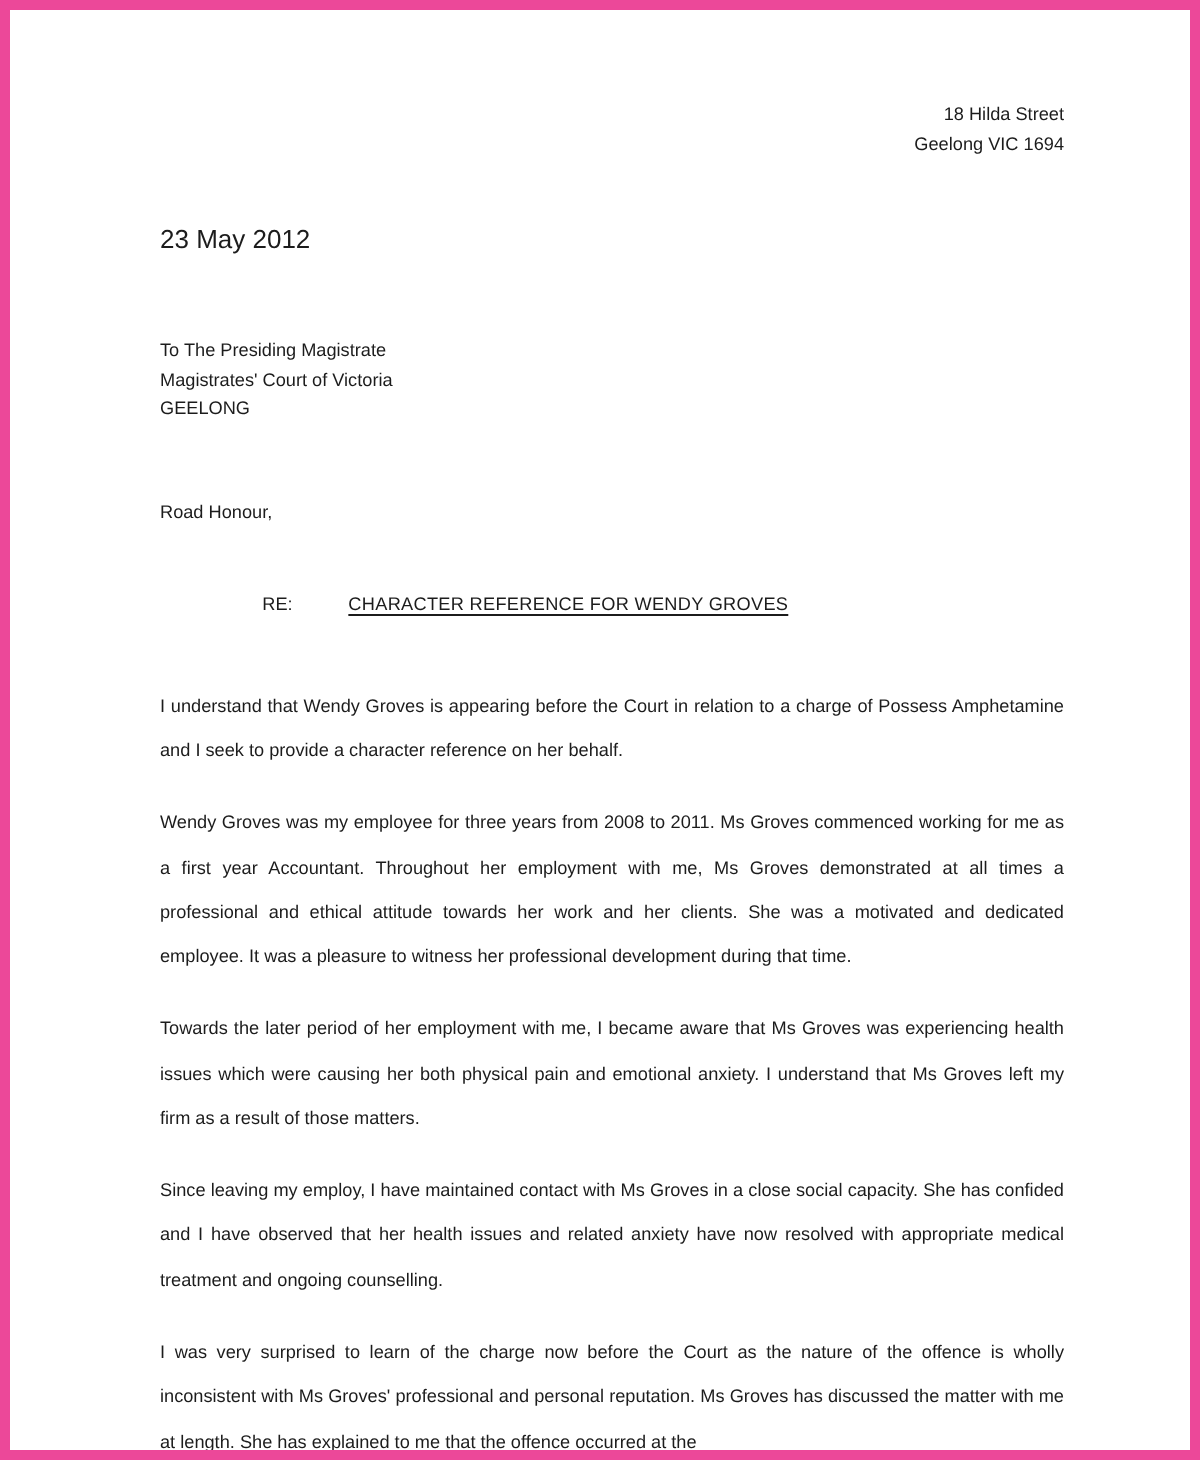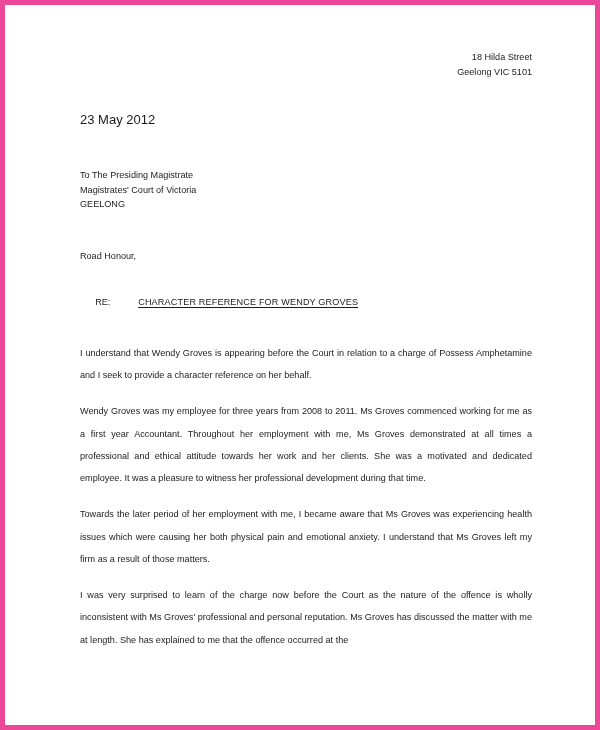--- a/index.html
+++ b/index.html
@@ -65,20 +65,21 @@
   }
   .subject-row {
     margin-top: 28px;
     font-size: 9.1px;
     color: #1c1c1c;
     white-space: pre;
   }
   .subject-label {
     display: inline-block;
     width: 43px;
+    margin-left: 36px;
   }
   .subject-title {
     text-decoration: underline;
     text-underline-offset: 2px;
     letter-spacing: 0.15px;
   }
   .body-paragraphs {
     margin-top: 26px;
   }
   .para {
@@ -97,38 +98,39 @@
   }
 </style>
 </head>
 <body>
 
 <div class="page">
   <div class="sheet letter-text">
 
     <div class="sender-address">
       <span class="addr-line">18 Hilda Street</span>
-      <span class="addr-line">Geelong VIC 5101</span>
+      <span class="addr-line">Geelong VIC 1694</span>
     </div>
 
     <div class="date-line">23 May 2012</div>
 
     <div class="recipient-block">
       <span class="rcpt-line">To The Presiding Magistrate</span>
       <span class="rcpt-line">Magistrates' Court of Victoria</span>
       <span class="rcpt-line">GEELONG</span>
     </div>
 
     <div class="salutation">Road Honour,</div>
 
     <div class="subject-row">
       <span class="subject-label">RE:</span><span class="subject-title">CHARACTER REFERENCE FOR WENDY GROVES</span>
     </div>
 
     <div class="body-paragraphs">
       <p class="para">I understand that Wendy Groves is appearing before the Court in relation to a charge of Possess Amphetamine and I seek to provide a character reference on her behalf.</p>
       <p class="para">Wendy Groves was my employee for three years from 2008 to 2011. Ms Groves commenced working for me as a first year Accountant. Throughout her employment with me, Ms Groves demonstrated at all times a professional and ethical attitude towards her work and her clients. She was a motivated and dedicated employee. It was a pleasure to witness her professional development during that time.</p>
       <p class="para">Towards the later period of her employment with me, I became aware that Ms Groves was experiencing health issues which were causing her both physical pain and emotional anxiety. I understand that Ms Groves left my firm as a result of those matters.</p>
+      <p class="para">Since leaving my employ, I have maintained contact with Ms Groves in a close social capacity. She has confided and I have observed that her health issues and related anxiety have now resolved with appropriate medical treatment and ongoing counselling.</p>
       <p class="para last-clipped">I was very surprised to learn of the charge now before the Court as the nature of the offence is wholly inconsistent with Ms Groves' professional and personal reputation. Ms Groves has discussed the matter with me at length. She has explained to me that the offence occurred at the</p>
     </div>
 
   </div>
 </div>
 
 </body></html>

